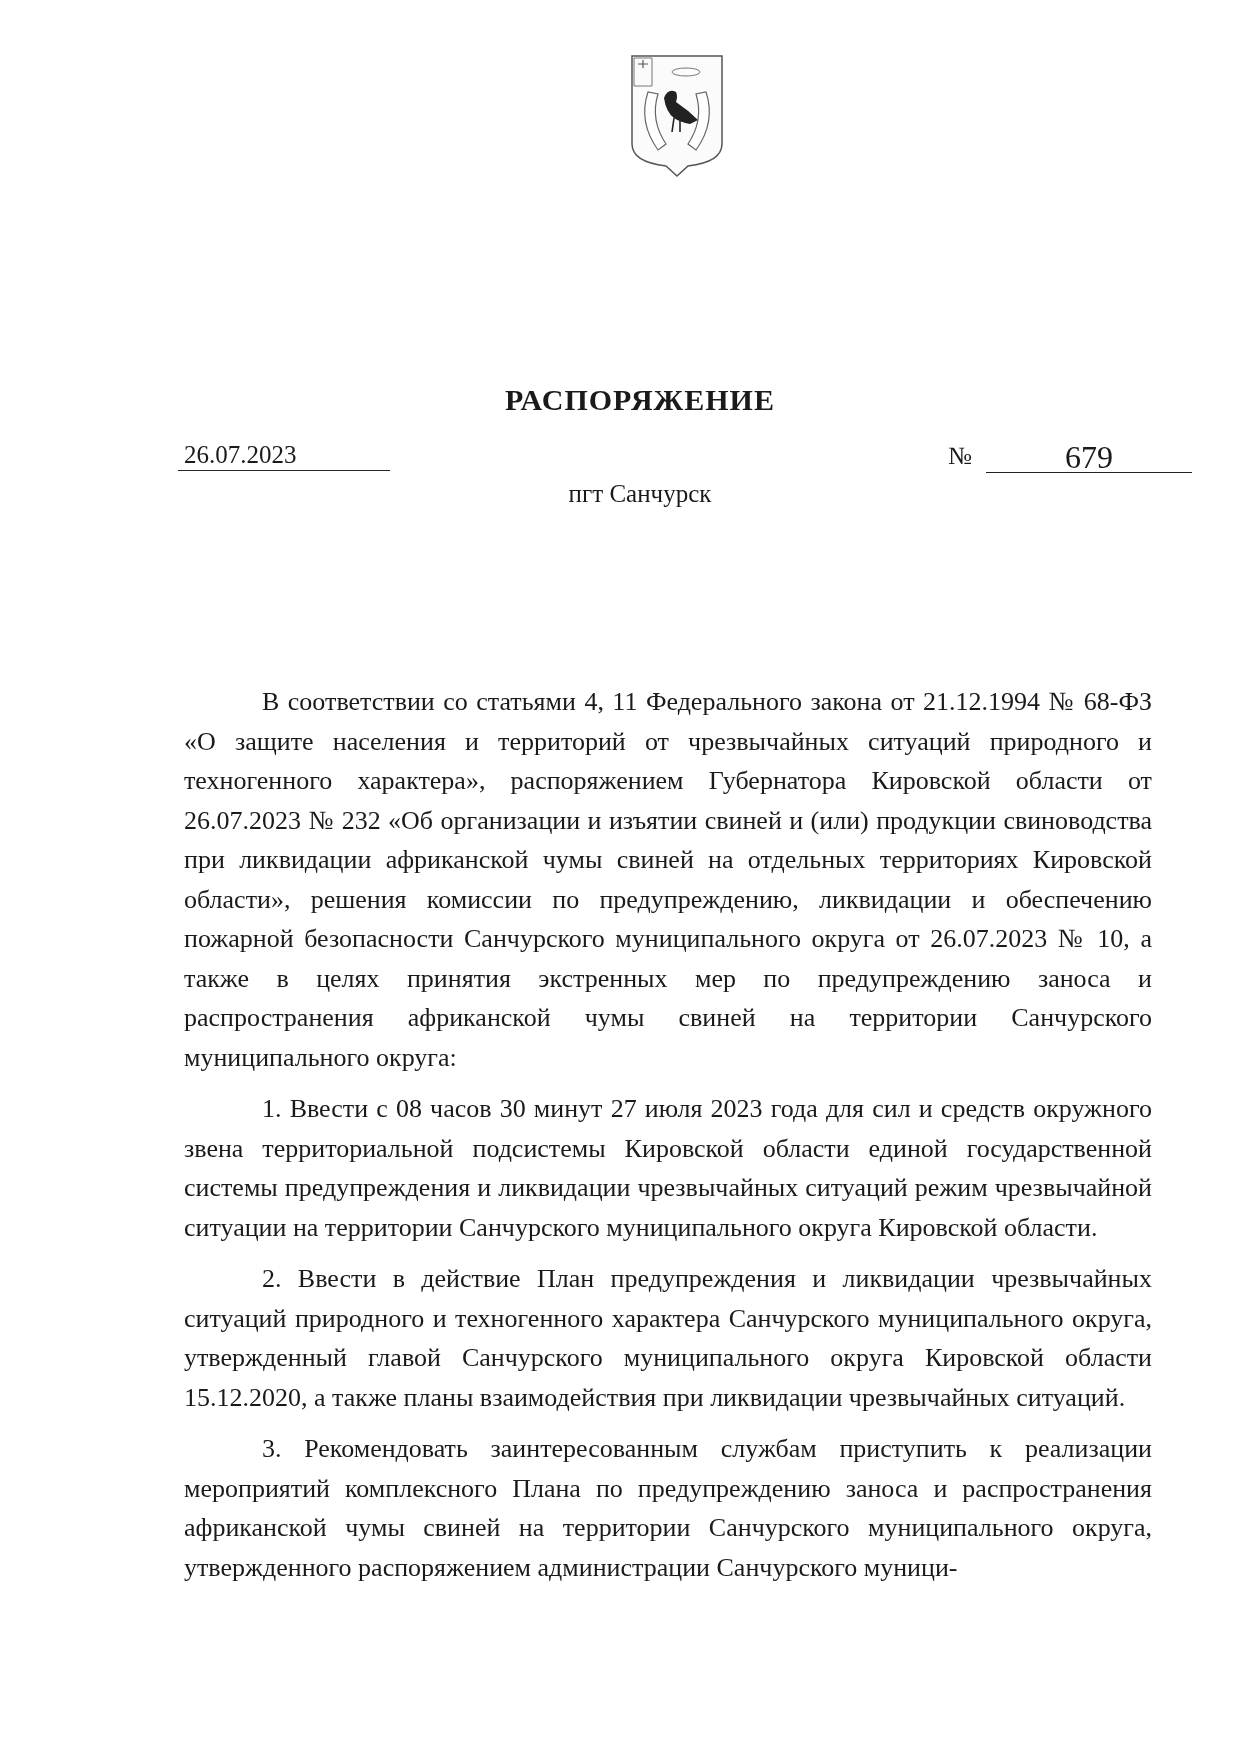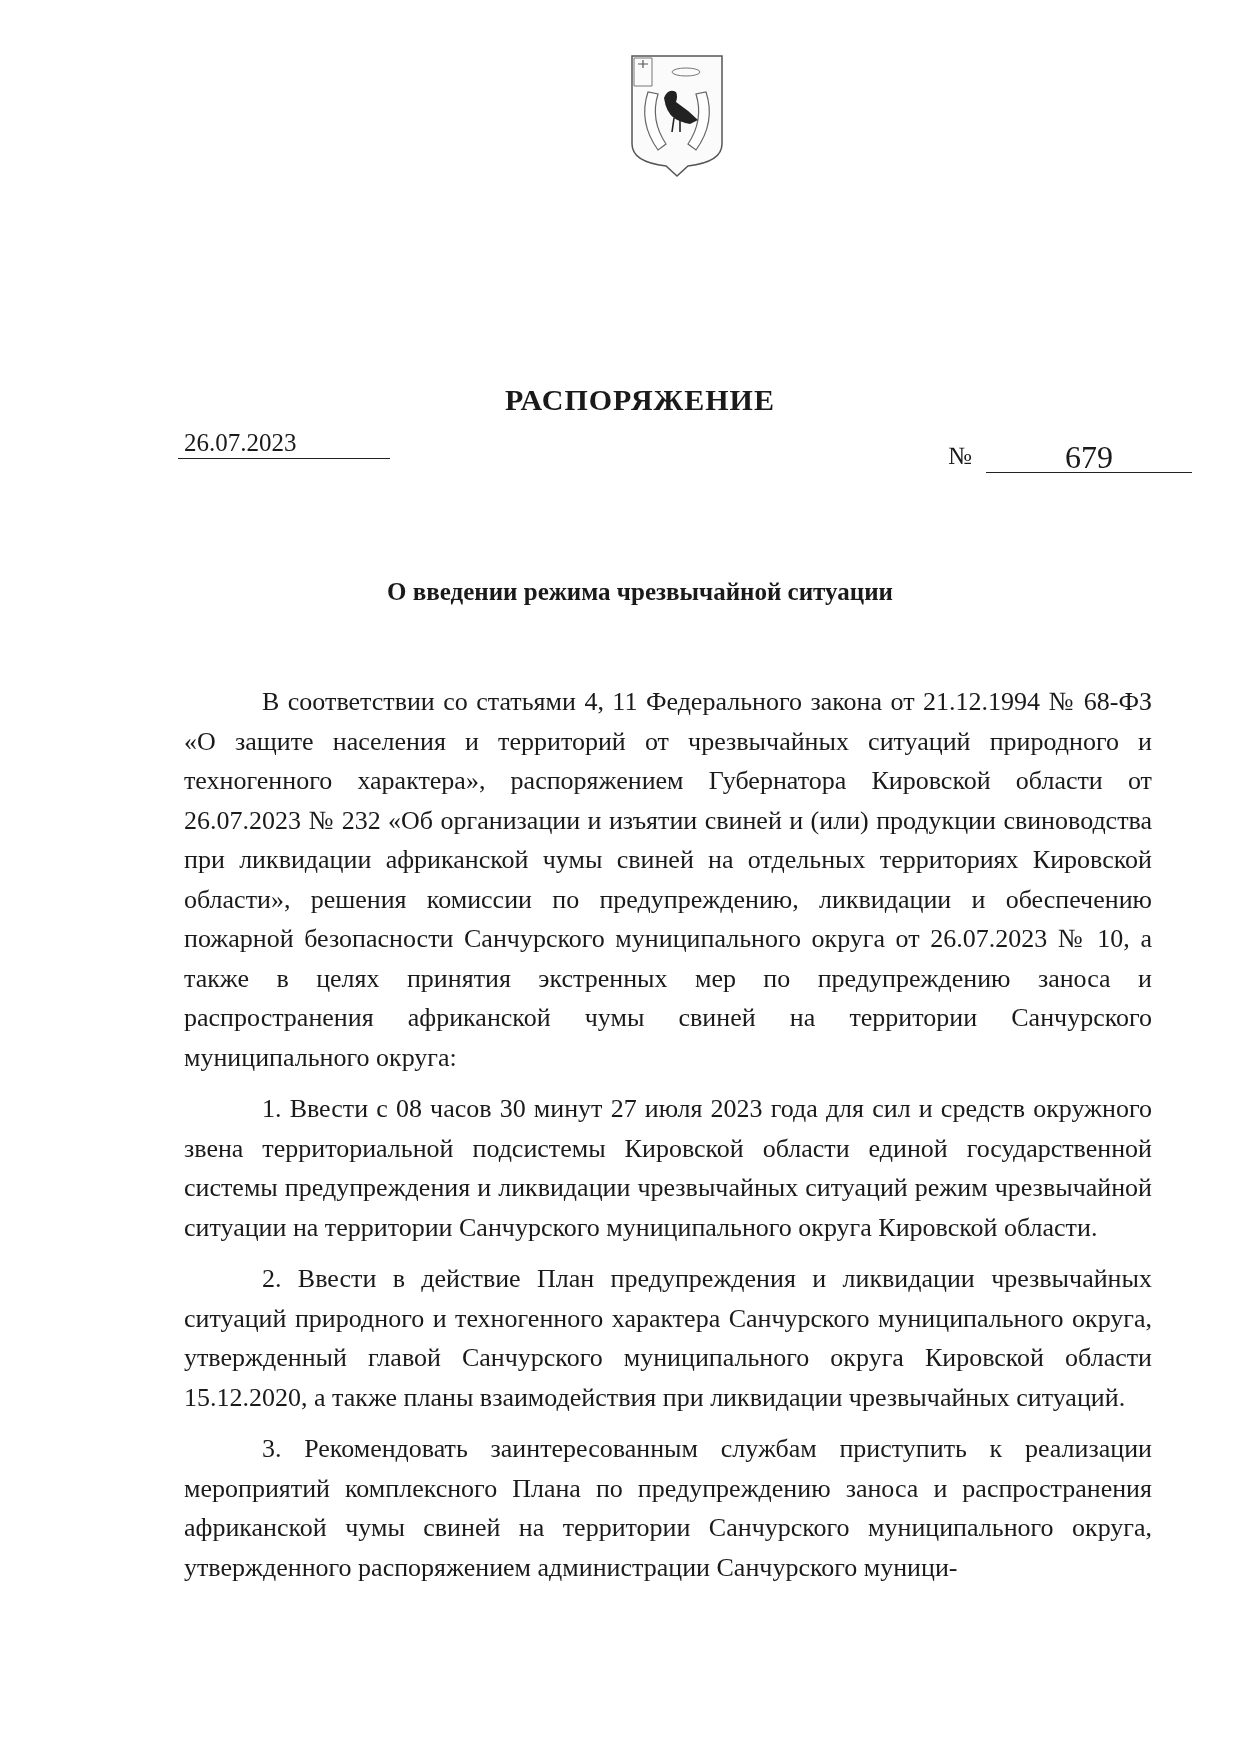--- a/index.html
+++ b/index.html
@@ -11,21 +11,21 @@
   .emblem { position: absolute; left: 628px; top: 52px; width: 98px; height: 128px; }
   .org {
     position: absolute; left: 140px; width: 1000px; top: 240px; text-align: center;
     font-weight: bold; font-size: 29px; line-height: 37px; letter-spacing: 0.2px;
   }
   .doctype {
     position: absolute; left: 140px; width: 1000px; top: 383px; text-align: center;
     font-weight: bold; font-size: 30px; letter-spacing: 1px;
   }
   .date {
-    position: absolute; left: 178px; top: 428px; width: 206px; font-size: 25px;
+    position: absolute; left: 178px; top: 440px; width: 206px; font-size: 25px;
     border-bottom: 1.5px solid #222; padding-left: 6px; line-height: 30px;
   }
   .num-sign { position: absolute; left: 948px; top: 442px; font-size: 25px; }
   .num {
     position: absolute; left: 986px; top: 442px; width: 206px; font-size: 32px;
     border-bottom: 1.5px solid #222; text-align: center; line-height: 30px;
   }
   .place { position: absolute; left: 140px; width: 1000px; top: 480px; text-align: center; font-size: 25px; }
   .subject {
     position: absolute; left: 140px; width: 1000px; top: 578px; text-align: center;
@@ -54,22 +54,22 @@
     <path d="M46 66 L44 80 M52 68 L52 80" stroke="#222" stroke-width="1.6"></path>
   </svg>
 
 
   <div class="doctype">РАСПОРЯЖЕНИЕ</div>
 
   <div class="date">26.07.2023</div>
   <div class="num-sign">№</div>
   <div class="num">679</div>
 
+  <div class="place">пгт Санчурск</div>
 
-  <div class="subject">О введении режима чрезвычайной ситуации</div>
 
   <div class="body">
     <p>В соответствии со статьями 4, 11 Федерального закона от 21.12.1994 № 68-ФЗ «О защите населения и территорий от чрезвычайных ситуаций при­родного и техногенного характера», распоряжением Губернатора Кировской области от 26.07.2023 № 232 «Об организации и изъятии свиней и (или) про­дукции свиноводства при ликвидации африканской чумы свиней на отдель­ных территориях Кировской области», решения комиссии по предупрежде­нию, ликвидации и обеспечению пожарной безопасности Санчурского муни­ципального округа от 26.07.2023 № 10, а также в целях принятия экстренных мер по предупреждению заноса и распространения африканской чумы свиней на территории Санчурского муниципального округа:</p>
     <p>1. Ввести с 08 часов 30 минут 27 июля 2023 года для сил и средств окружного звена территориальной подсистемы Кировской области единой государственной системы предупреждения и ликвидации чрезвычайных ситу­аций режим чрезвычайной ситуации на территории Санчурского муниципаль­ного округа Кировской области.</p>
     <p>2. Ввести в действие План предупреждения и ликвидации чрезвычайных ситуаций природного и техногенного характера Санчурского муниципального округа, утвержденный главой Санчурского муниципального округа Киров­ской области 15.12.2020, а также планы взаимодействия при ликвидации чрезвычайных ситуаций.</p>
     <p>3. Рекомендовать заинтересованным службам приступить к реализации мероприятий комплексного Плана по предупреждению заноса и распростра­нения африканской чумы свиней на территории Санчурского муниципального округа, утвержденного распоряжением администрации Санчурского муници-</p>
   </div>
 
 </div>
 

